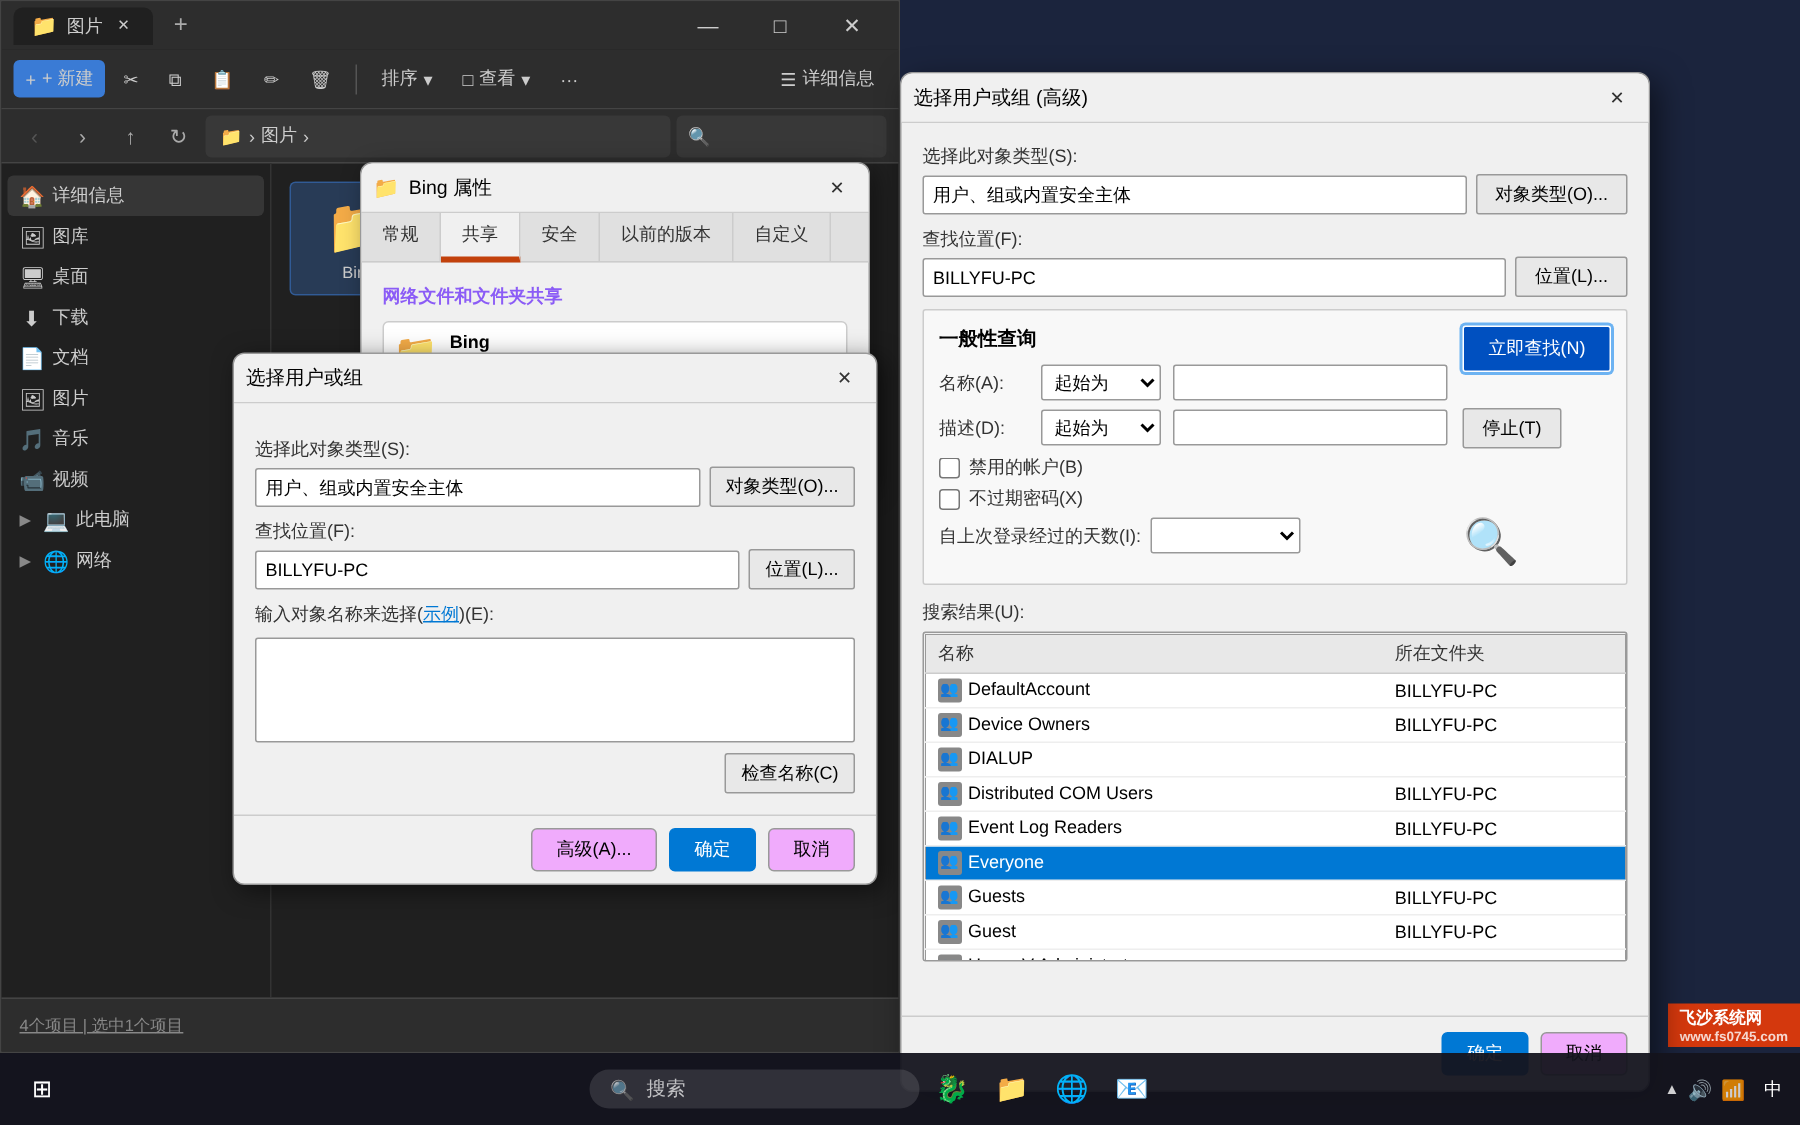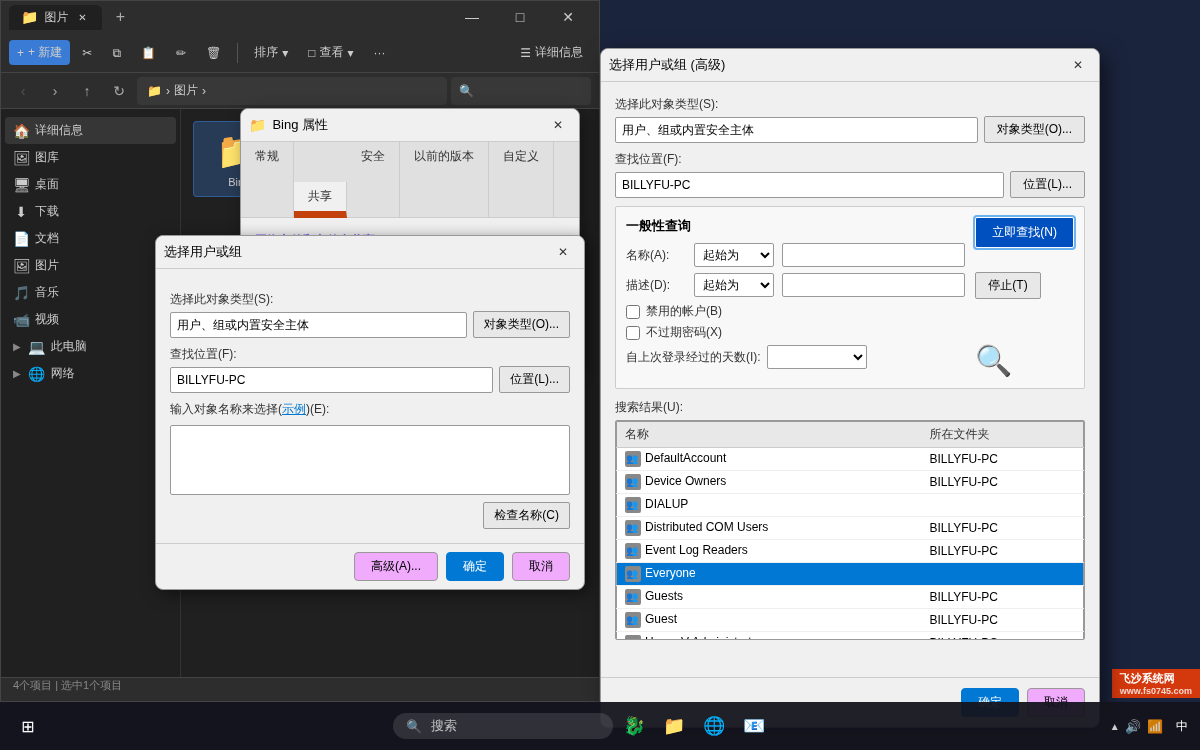--- a/index.html
+++ b/index.html
@@ -294,29 +294,30 @@
       border-radius: 4px;
       cursor: pointer;
       color: #ccc;
       font-size: 11px;
       text-align: center;
     }
     .file-item.selected { background: rgba(58,123,213,0.3); border: 1px solid rgba(58,123,213,0.5); }
 
     
     .status-bar {
-      height: 24px;
+      height: 36px;
       background: #2d2d2d;
       border-top: 1px solid #444;
       display: flex;
-      align-items: flex-start;
+      align-items: center;
       padding: 0 12px;
       color: #888;
       font-size: 11px;
       gap: 8px;
+      text-decoration: underline;
     }
 
     
     .dialog-bing {
       position: absolute;
       top: 108px;
       left: 240px;
       width: 340px;
       background: #f0f0f0;
       border: 1px solid #999;
@@ -355,21 +356,21 @@
       background: #e0e0e0;
       border-bottom: 1px solid #ccc;
     }
     .dialog-tab {
       padding: 6px 14px;
       font-size: 12px;
       color: #333;
       cursor: pointer;
       border-right: 1px solid #ccc;
     }
-    .dialog-tab.active { background: #f0f0f0; border-bottom: 7px solid #c2410c; margin-bottom: -1px; margin-top: 40px; }
+    .dialog-tab.active { background: #f0f0f0; border-bottom: 4px solid #c2410c; margin-bottom: -1px; }
     .dialog-content {
       padding: 14px;
     }
     .section-label {
       font-size: 12px;
       color: #8b5cf6;
       font-weight: bold;
       margin-bottom: 8px;
     }
     .share-item {

